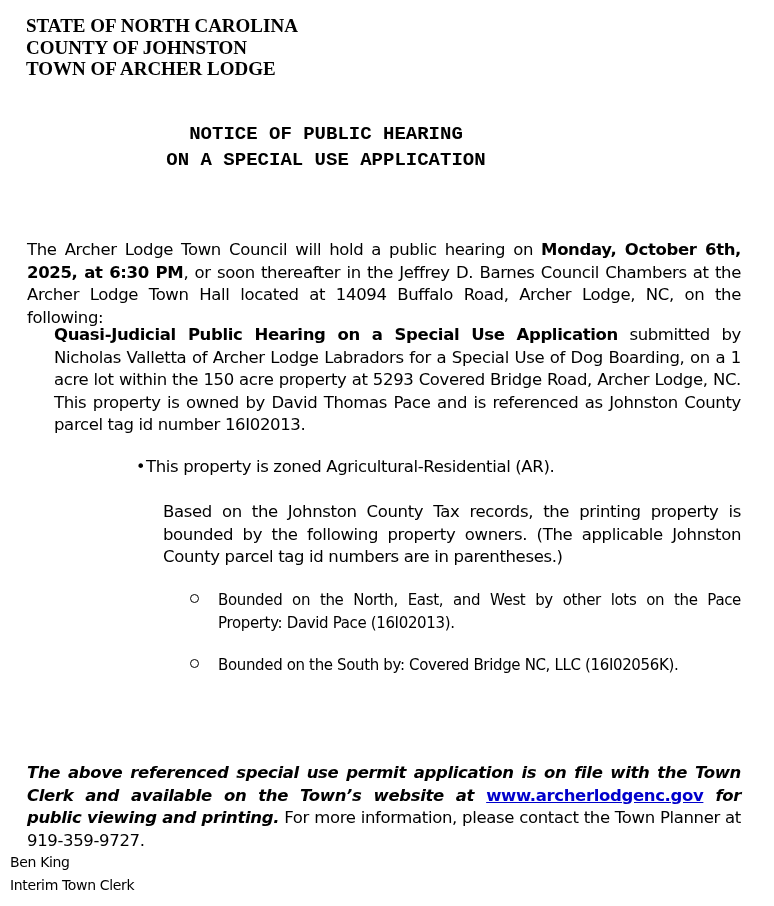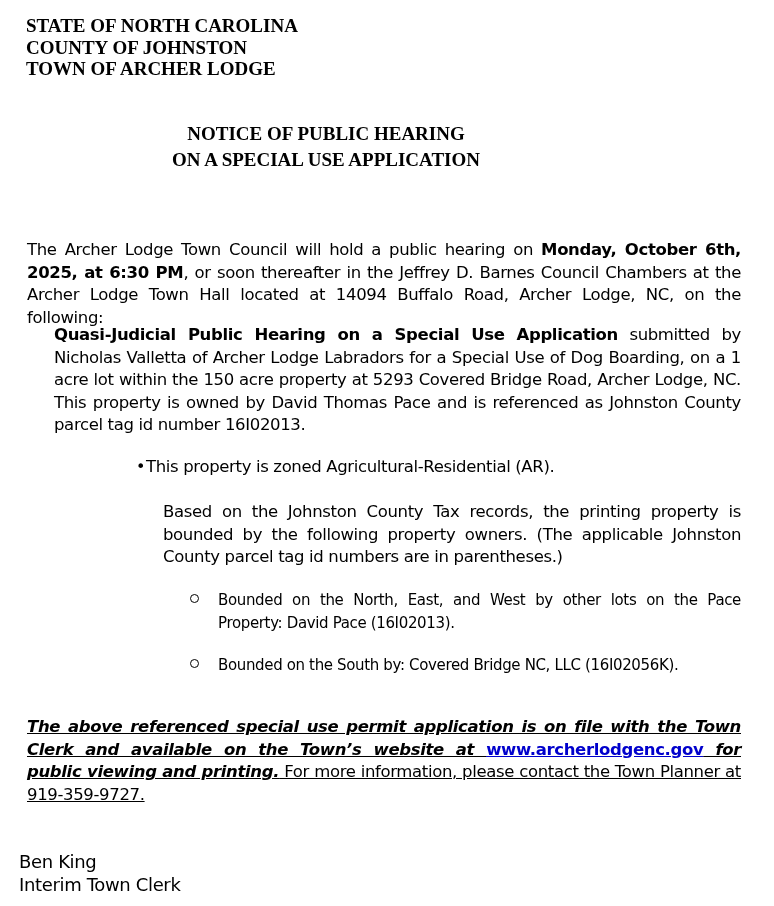--- a/index.html
+++ b/index.html
@@ -1,38 +1,38 @@
 <!DOCTYPE html>
 <html><head>
   <meta charset="utf-8">
   <style>
     html, body { margin: 0; padding: 0; background: #ffffff; }
     body { width: 774px; height: 906px; overflow: hidden; color: #000; position: relative; }
     .serif { font-family: "Liberation Serif", "DejaVu Serif", serif; }
     .sans { font-family: "DejaVu Sans", "Liberation Sans", sans-serif; }
     .heading-block { position: absolute; left: 26px; top: 15px; font-weight: bold; font-size: 19px; line-height: 21.5px; }
     .heading-block div { white-space: nowrap; }
-    .title-block { position: absolute; left: 0; width: 652px; top: 121px; text-align: center; font-weight: bold; font-size: 19px; line-height: 26px; }
+    .title-block { position: absolute; left: 0; width: 652px; top: 121px; text-align: center; font-weight: bold; font-size: 19px; line-height: 26px; font-family: Liberation Mono, monospace; }
     .para { position: absolute; font-size: 16.5px; line-height: 22.5px; text-align: justify; letter-spacing: -0.35px; }
     .para b { font-weight: bold; }
     .p1 { left: 27px; top: 215px; width: 714px; margin-top: 24px; }
     .p2 { left: 54px; top: 324px; width: 687px; }
     .bullet-row { position: absolute; left: 136px; top: 456px; width: 605px; }
     .bullet-dot { position: absolute; left: 0; top: 0; font-size: 16px; line-height: 22.5px; }
     .bullet-text { position: absolute; left: 10px; top: 0; font-size: 16.5px; line-height: 22.5px; letter-spacing: -0.35px; white-space: nowrap; }
     .p3 { left: 163px; top: 501px; width: 578px; }
     .sub-item { position: absolute; left: 190px; width: 551px; }
     .sub-item .circ { position: absolute; left: 0; top: 5px; width: 7px; height: 7px; border: 1.3px solid #000; border-radius: 50%; }
     .sub-item .txt { position: absolute; left: 28px; width: 523px; font-size: 15px; line-height: 22.5px; text-align: justify; letter-spacing: -0.35px; }
     .s1 { top: 589px; }
     .s2 { top: 654px; }
-    .p4 { left: 27px; top: 716px; width: 714px; text-decoration: underline; }
+    .p4 { left: 27px; top: 762px; width: 714px; }
     .p4 .bi { font-weight: bold; font-style: italic; }
     .p4 a { color: #0000cc; text-decoration: underline; font-weight: bold; font-style: normal; }
-    .sig { position: absolute; left: 19px; top: 851px; font-size: 18px; line-height: 22.5px; letter-spacing: -0.35px; }
+    .sig { position: absolute; left: 10px; top: 851px; font-size: 14px; line-height: 22.5px; letter-spacing: -0.35px; }
     .sig div { white-space: nowrap; }
   </style>
 </head>
 <body>
 
 <div class="heading-block serif">
   <div>STATE OF NORTH CAROLINA</div>
   <div>COUNTY OF JOHNSTON</div>
   <div>TOWN OF ARCHER LODGE</div>
 </div>

